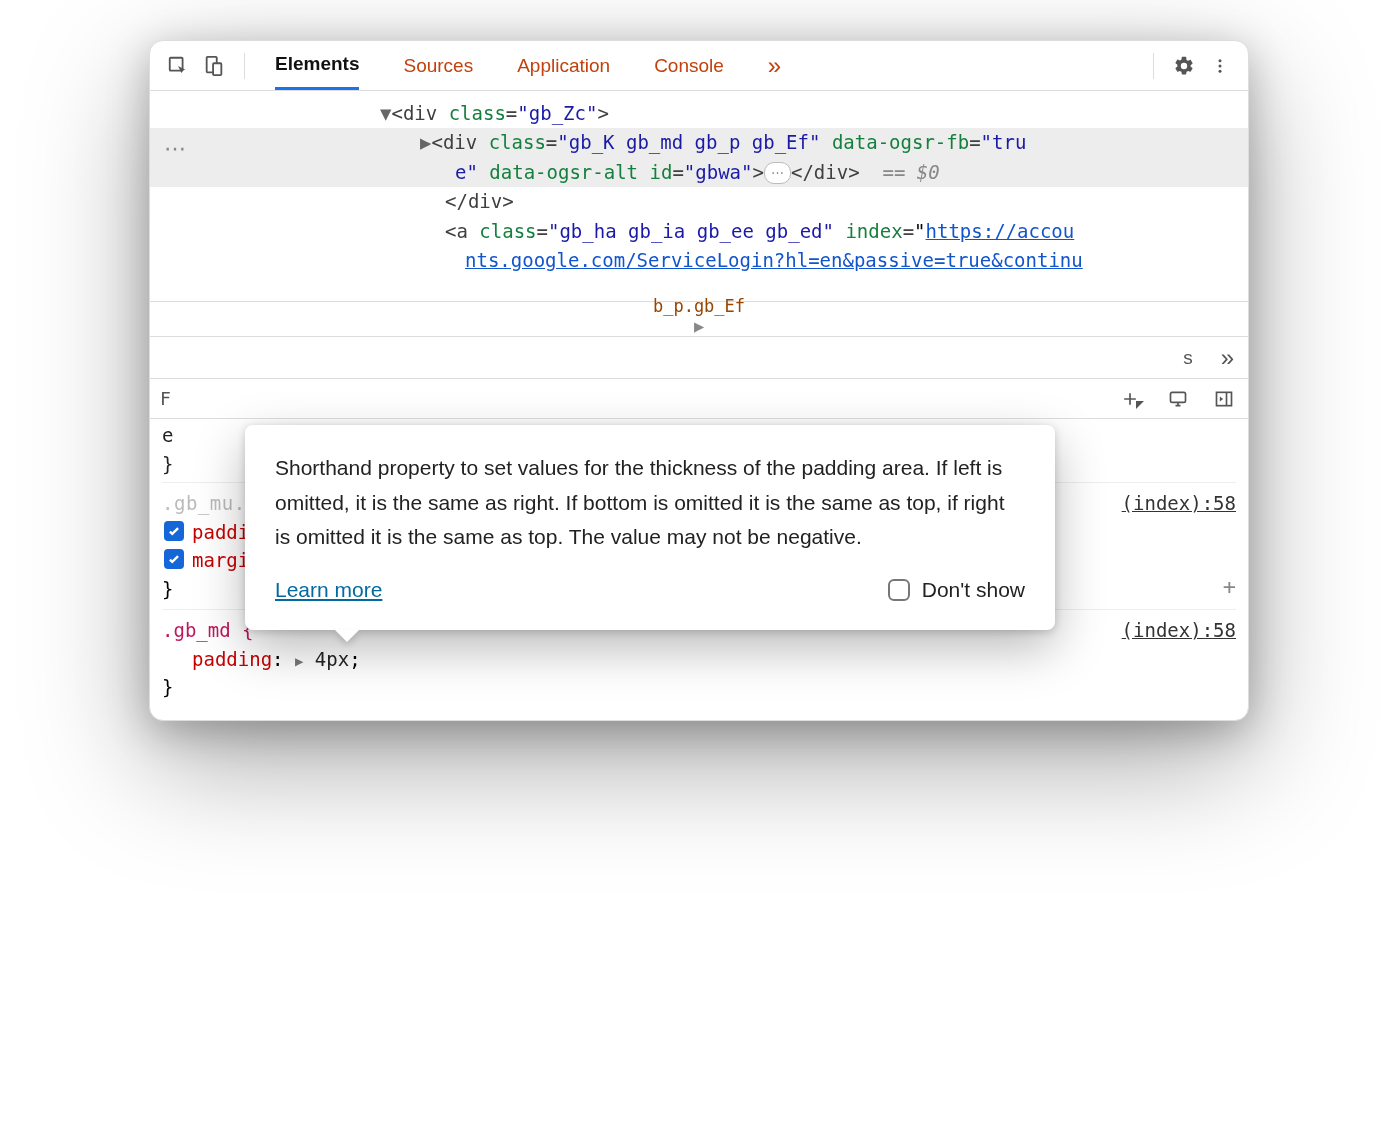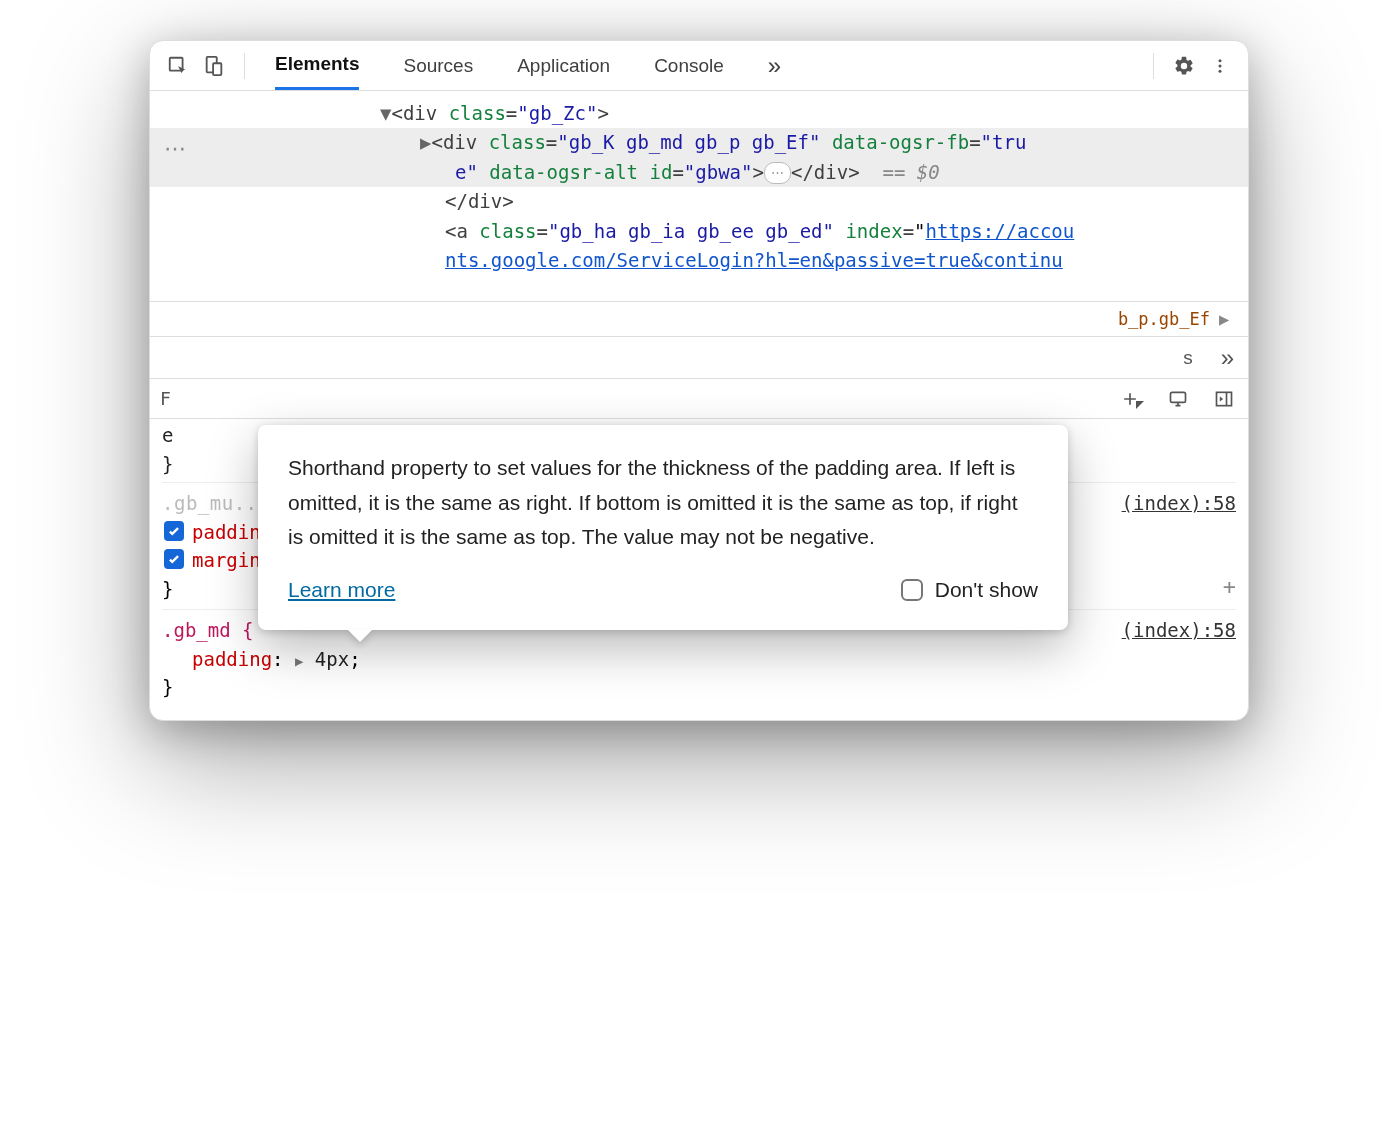--- a/index.html
+++ b/index.html
@@ -47,21 +47,21 @@
     height:50px; border-bottom:1px solid #ddd;
     padding: 0 10px;
     font-size: 19px;
   }
   .toolbar .iconbtn {
     width:36px; height:36px; display:flex; align-items:center; justify-content:center;
     color:#555;
   }
   .toolbar .sep { width:1px; height:26px; background:#ddd; margin:0 12px; }
   .tabs { display:flex; gap:44px; padding-left:18px; align-items:center; }
-  .tab { color:#404040; padding:12px 0; cursor:pointer; }
+  .tab { color:#c2410c; padding:12px 0; cursor:pointer; }
   .tab.active { color:#111; border-bottom:3px solid #1a73e8; font-weight:700; }
   .toolbar .spacer { flex:1; }
   .dom {
     font-family: Menlo, Consolas, monospace;
     font-size: 19px;
     line-height: 1.55;
     padding: 8px 0 0 0;
     overflow:hidden;
     height: 210px;
     position:relative;
@@ -82,21 +82,21 @@
   }
   .ellipsisbtn {
     display:inline-block; background:#fff; border:1px solid #bbb;
     border-radius:10px; padding:0 6px; font-family: sans-serif; color:#777;
     font-size:13px; vertical-align:middle;
   }
   .eq0 { color:#888; font-style:italic; }
   .breadcrumb-strip {
     height:36px; border-top:1px solid #ddd; border-bottom:1px solid #ddd;
     display:flex; align-items:center; justify-content:flex-end;
-    padding:0 10px; font-family: Menlo, Consolas, monospace; font-size:17px; color:#222;
+    padding:0 3px; font-family: Menlo, Consolas, monospace; font-size:17px; color:#222;flex-direction:column;
   }
   .breadcrumb-strip .crumbtxt { color:#994500; }
   .breadcrumb-strip .arrowbox { width:28px; text-align:center; color:#888; }
   .secondary-tabs {
     height:42px; border-bottom:1px solid #ddd;
     display:flex; align-items:center; justify-content:flex-end;
     padding:0 14px; font-size:19px; gap:28px; color:#555;
   }
   .style-toolbar {
     height:40px; border-bottom:1px solid #ddd;
@@ -122,21 +122,21 @@
     background:#1566d6; border-radius:4px; display:flex; align-items:center; justify-content:center;
   }
   .prop .check svg { width:14px; height:14px; }
   .propname { color:#c80000; }
   .propval { color:#222; }
   .expandtri { color:#777; font-size:14px; }
 
   
   .tooltip {
     position:absolute;
-    left: 108px;
+    left: 95px;
     top: 384px;
     width: 810px;
     background:#fff;
     border-radius:8px;
     box-shadow: 0 18px 50px rgba(0,0,0,0.28), 0 2px 8px rgba(0,0,0,0.18);
     padding: 26px 30px 22px 30px;
     font-size: 21px;
     line-height: 1.65;
     color:#222;
     z-index: 50;
@@ -207,21 +207,21 @@
     <div class="dom-line l1"><span class="tri">▼</span><span class="tagcolor">&lt;div </span><span class="attrname">class</span><span class="tagcolor">=</span><span class="attrval">"gb_Zc"</span><span class="tagcolor">&gt;</span></div>
 
     <div class="selected">
       <div class="dom-line" style="padding-left:270px;"><span class="tri">▶</span><span class="tagcolor">&lt;div </span><span class="attrname">class</span><span class="tagcolor">=</span><span class="attrval">"gb_K gb_md gb_p gb_Ef"</span> <span class="attrname">data-ogsr-fb</span><span class="tagcolor">=</span><span class="attrval">"tru</span></div>
       <div class="dom-line" style="padding-left:305px;"><span class="attrval">e"</span> <span class="attrname">data-ogsr-alt</span> <span class="attrname">id</span><span class="tagcolor">=</span><span class="attrval">"gbwa"</span><span class="tagcolor">&gt;</span><span class="ellipsisbtn">⋯</span><span class="tagcolor">&lt;/div&gt;</span>  <span class="eq0"><span>== </span><span>$0</span></span></div>
     </div>
 
     <div class="dom-line" style="padding-left:295px;"><span class="tagcolor">&lt;/div&gt;</span></div>
 
     <div class="dom-line" style="padding-left:295px;"><span class="tagcolor">&lt;a </span><span class="attrname">class</span><span class="tagcolor">=</span><span class="attrval">"gb_ha gb_ia gb_ee gb_ed"</span> <span class="attrname">index</span><span class="tagcolor">=</span><span>"</span><span class="linkcolor">https://accou</span></div>
-    <div class="dom-line" style="padding-left:295px;"><span class="linkcolor">nts.google.com/ServiceLogin?hl=en&amp;passive=true&amp;continu</span></div>
+    <div class="dom-line" style="padding-left:295px;margin-left:20px;"><span class="linkcolor">nts.google.com/ServiceLogin?hl=en&amp;passive=true&amp;continu</span></div>
   </div>
 
   <div class="breadcrumb-strip">
     <span class="crumbtxt">b_p.gb_Ef</span>
     <span class="arrowbox">▶</span>
   </div>
 
   <div class="secondary-tabs">
     <span>s</span>
     <span style="font-size:24px;">»</span>

